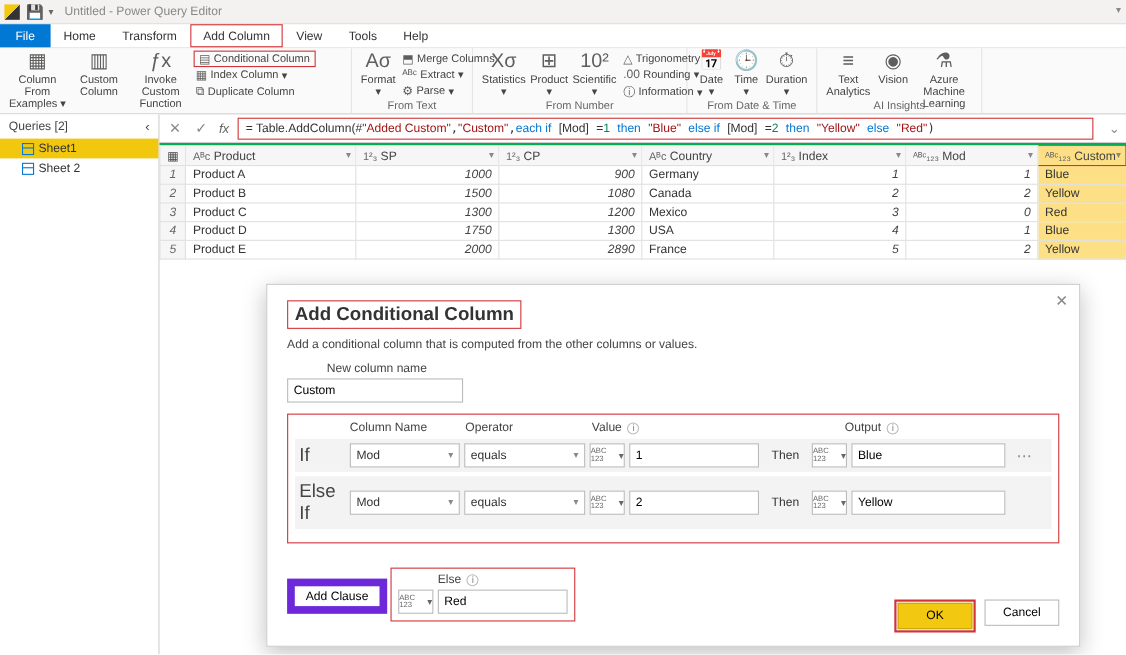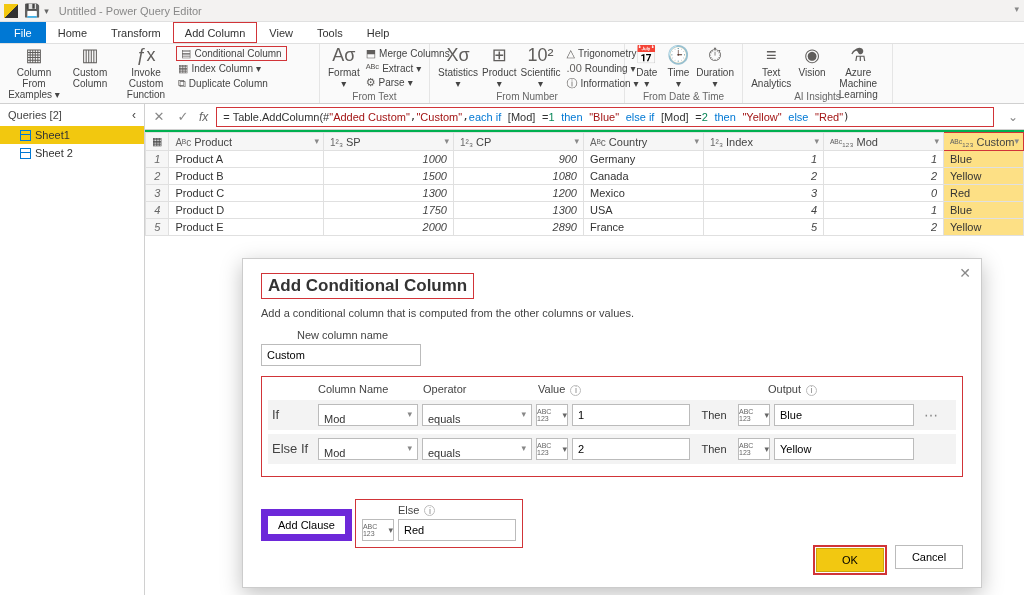--- a/index.html
+++ b/index.html
@@ -71,30 +71,30 @@
   .dialog h2 { font-size: 17px; color: #333; font-weight: 600; border: 1px solid #d13438; display: inline-block; padding: 2px 6px; margin-bottom: 8px; }
   .dialog .desc { font-size: 11px; color: #444; margin-bottom: 10px; }
   .dialog .lbl { font-size: 11px; color: #444; margin-bottom: 3px; display:block;margin-left:36px;}
   .dialog input[type=text], .dialog .sel { border: 1px solid #bbb; height: 22px; padding: 0 5px; font-size: 11px; background:#fff; }
   .newcol-input { width: 160px; margin-bottom: 10px; }
 
   .cond-grid { border: 1px solid #d13438; padding: 6px 6px 8px 6px; margin-bottom: 8px; }
   .cond-hdr { display:flex; font-size:11px; color:#444; margin-bottom:4px; padding-left:50px;}
   .cond-hdr .c-col{width:105px;} .cond-hdr .c-op{width:115px;} .cond-hdr .c-val{width:175px;} .cond-hdr .c-then{width:55px;} .cond-hdr .c-out{flex:1;}
   .cond-row { display:flex; align-items:center; gap:4px; background:#f3f3f3; padding:4px; margin-bottom:4px;}
-  .cond-row .kw { width:42px; font-size:13px; color:#444;}
+  .cond-row .kw { width:42px; font-size:17px; color:#444;}
   .cond-row .sel { width:100px; position:relative;}
   .cond-row .sel.op{width:110px;}
   .cond-row .type-sel{width:32px; display:flex; align-items:center; justify-content:center; font-size:9px; color:#666; border:1px solid #bbb; height:22px; background:#fff;}
   .cond-row .val-in{width:118px;}
   .cond-row .then-lbl{width:40px; font-size:11px; text-align:center;}
   .cond-row .out-in{width:140px;}
   .cond-row .more{color:#888; font-size:14px; padding:0 6px;}
   .sel::after{content:"▾"; position:absolute; right:5px; top:4px; color:#888; font-size:9px;}
-  .sel{display:flex; align-items:flex-end; padding-right:16px;}
+  .sel{display:flex; align-items:center; padding-right:16px;}
 
   .add-clause { border:7px solid #6d28d9; background:#fff; padding:3px 10px; font-size:11px; }
 
   .else-box { border:1px solid #d13438; display:inline-block; padding:4px 6px 6px 6px; margin-top:14px;}
   .else-box .row{display:flex; gap:4px; align-items:center;}
   .else-box .type-sel{width:32px; display:flex; align-items:center; justify-content:center; font-size:9px; color:#666; border:1px solid #bbb; height:22px; background:#fff;}
   .else-box input{width:118px;}
 
   .dlg-buttons { position:absolute; right:18px; bottom:12px; display:flex; gap:8px;}
   .dlg-buttons .ok{ border:2px solid #d13438; padding:1px;}

